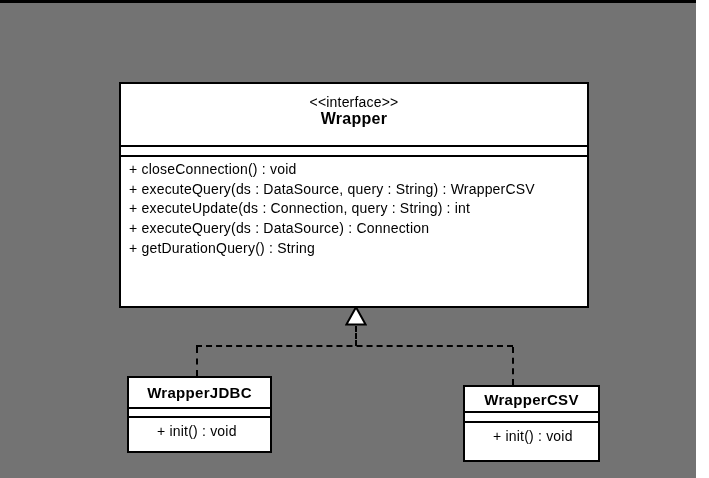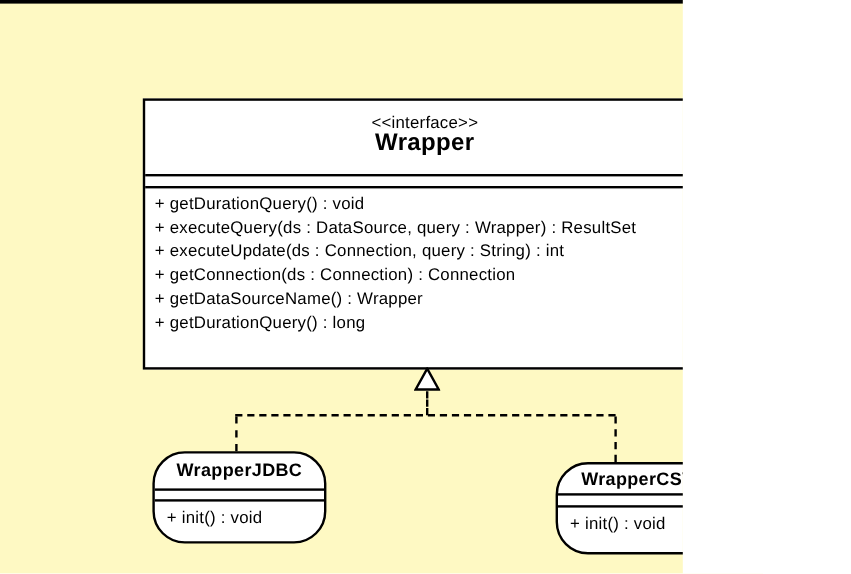--- a/index.html
+++ b/index.html
@@ -1,20 +1,20 @@
 <!DOCTYPE html>
 <html><head>
 <meta charset="utf-8">
 <style>
   html, body { margin: 0; padding: 0; background: #ffffff; }
   .canvas {
     position: relative;
-    width: 569px;
+    width: 696px;
     height: 478px;
-    background: #fef9c3;
+    background: #737373;
     font-family: "Liberation Sans", sans-serif;
     color: #000000;
     overflow: hidden;
   }
   .top-rule {
     position: absolute;
     left: 0; top: 0;
     width: 709px; height: 3px;
     background: #000000;
   }
@@ -29,55 +29,55 @@
   .iface { left: 119px; top: 82px; width: 470px; height: 226px; }
   .iface-hdr {
     height: 51px;
     border-bottom: 2px solid #000000;
     text-align: center;
     padding-top: 10px;
     box-sizing: content-box;
     flex: none;
   }
   .stereotype { font-size: 14px; line-height: 16px; letter-spacing: 0.2px; }
-  .iface-name { font-size: 20px; font-weight: bold; line-height: 18px; letter-spacing: 0.3px; }
+  .iface-name { font-size: 16px; font-weight: bold; line-height: 18px; letter-spacing: 0.3px; }
   .attrs-empty {
     height: 8px;
     border-bottom: 2px solid #000000;
     flex: none;
   }
   .iface-methods {
     flex: 1;
     padding: 3px 8px;
     font-size: 14px;
     line-height: 19.7px;
     letter-spacing: 0.2px;
     white-space: nowrap;
     overflow: hidden;
   }
-  .small-box { position: absolute; border-radius: 27px; }
+  .small-box { position: absolute; }
   .jdbc { left: 127px; top: 376px; width: 145px; height: 77px; }
   .csv  { left: 463px; top: 385px; width: 137px; height: 77px; }
   .small-hdr {
     border-bottom: 2px solid #000000;
     display: flex;
     align-items: center;
     justify-content: center;
     font-size: 15px;
     font-weight: bold;
     letter-spacing: 0.3px;
     flex: none;
   }
   .jdbc .small-hdr { height: 29px; }
   .csv  .small-hdr { height: 24px; }
   .jdbc .attrs-empty { height: 7px; }
   .csv  .attrs-empty { height: 8px; }
   .small-methods {
     flex: 1;
-    padding: 4px 6px 0 10px;
+    padding: 4px 6px 0 28px;
     font-size: 14px;
     line-height: 18px;
     letter-spacing: 0.2px;
     white-space: nowrap;
   }
   .dash-v {
     position: absolute;
     width: 0;
     border-left: 2px dashed #000000;
   }
@@ -103,26 +103,25 @@
 
   <div class="top-rule"></div>
 
   <div class="uml-box iface">
     <div class="iface-hdr">
       <div class="stereotype">&lt;&lt;interface&gt;&gt;</div>
       <div class="iface-name">Wrapper</div>
     </div>
     <div class="attrs-empty"></div>
     <div class="iface-methods">
-      <div>+ getDurationQuery() : void</div>
-      <div>+ executeQuery(ds : DataSource, query : Wrapper) : ResultSet</div>
+      <div>+ closeConnection() : void</div>
+      <div>+ executeQuery(ds : DataSource, query : String) : WrapperCSV</div>
       <div>+ executeUpdate(ds : Connection, query : String) : int</div>
-      <div>+ getConnection(ds : Connection) : Connection</div>
-      <div>+ getDataSourceName() : Wrapper</div>
-      <div>+ getDurationQuery() : long</div>
+      <div>+ executeQuery(ds : DataSource) : Connection</div>
+      <div>+ getDurationQuery() : String</div>
     </div>
   </div>
 
   <div class="arrowhead">
     <svg width="22" height="20" viewBox="0 0 22 20" xmlns="http://www.w3.org/2000/svg">
       <polygon points="11,1.2 20.6,18.6 1.4,18.6" fill="#ffffff" stroke="#000000" stroke-width="2"></polygon>
     </svg>
   </div>
   <div class="dash-v" id="connector-stem"></div>
   <div class="dash-h" id="connector-cross"></div>

